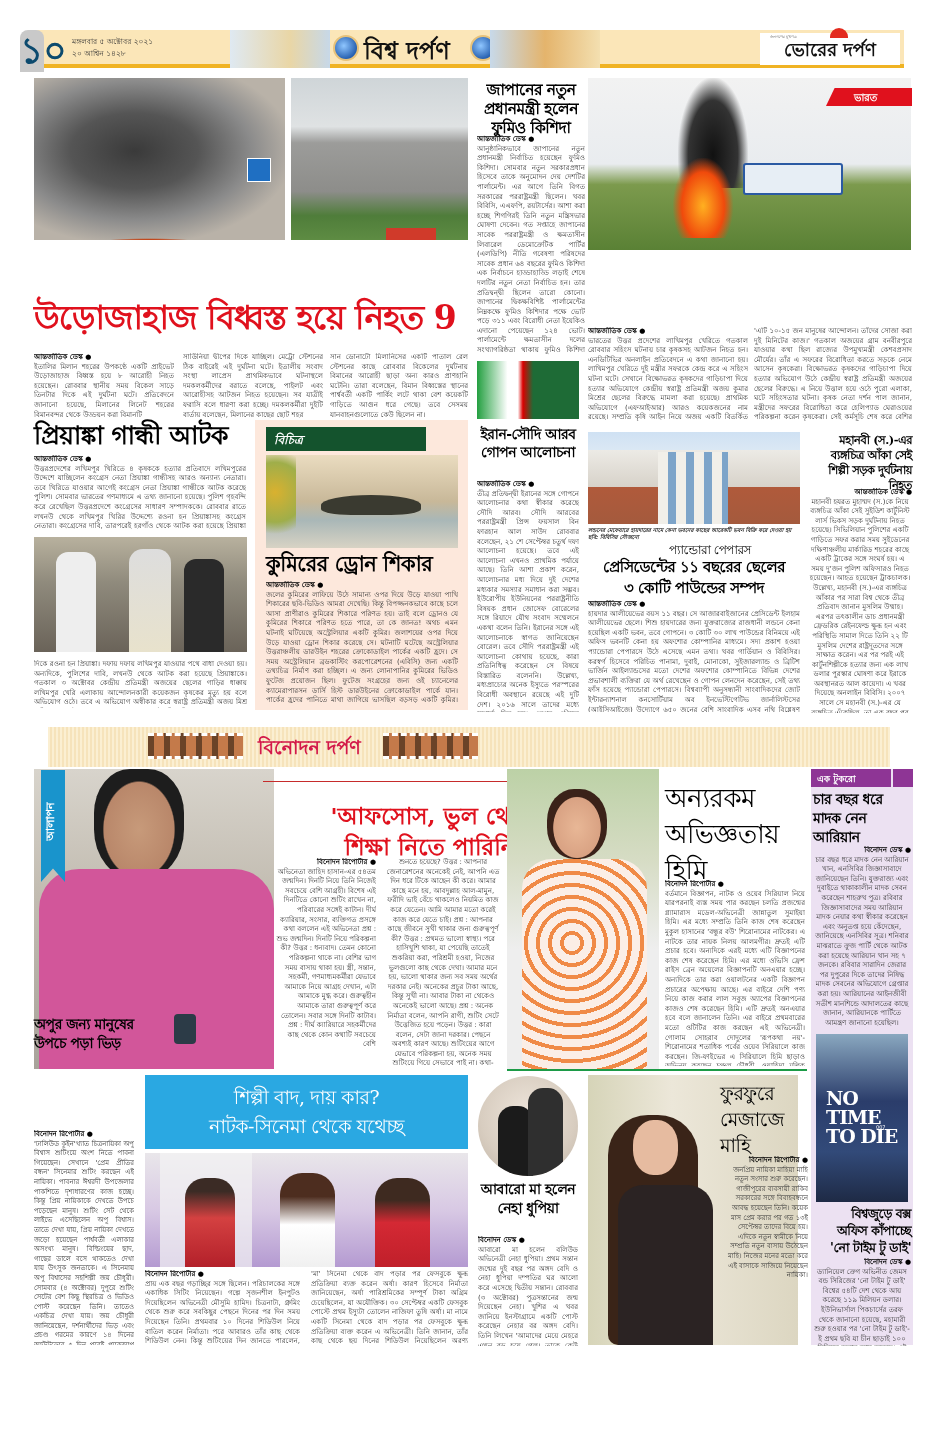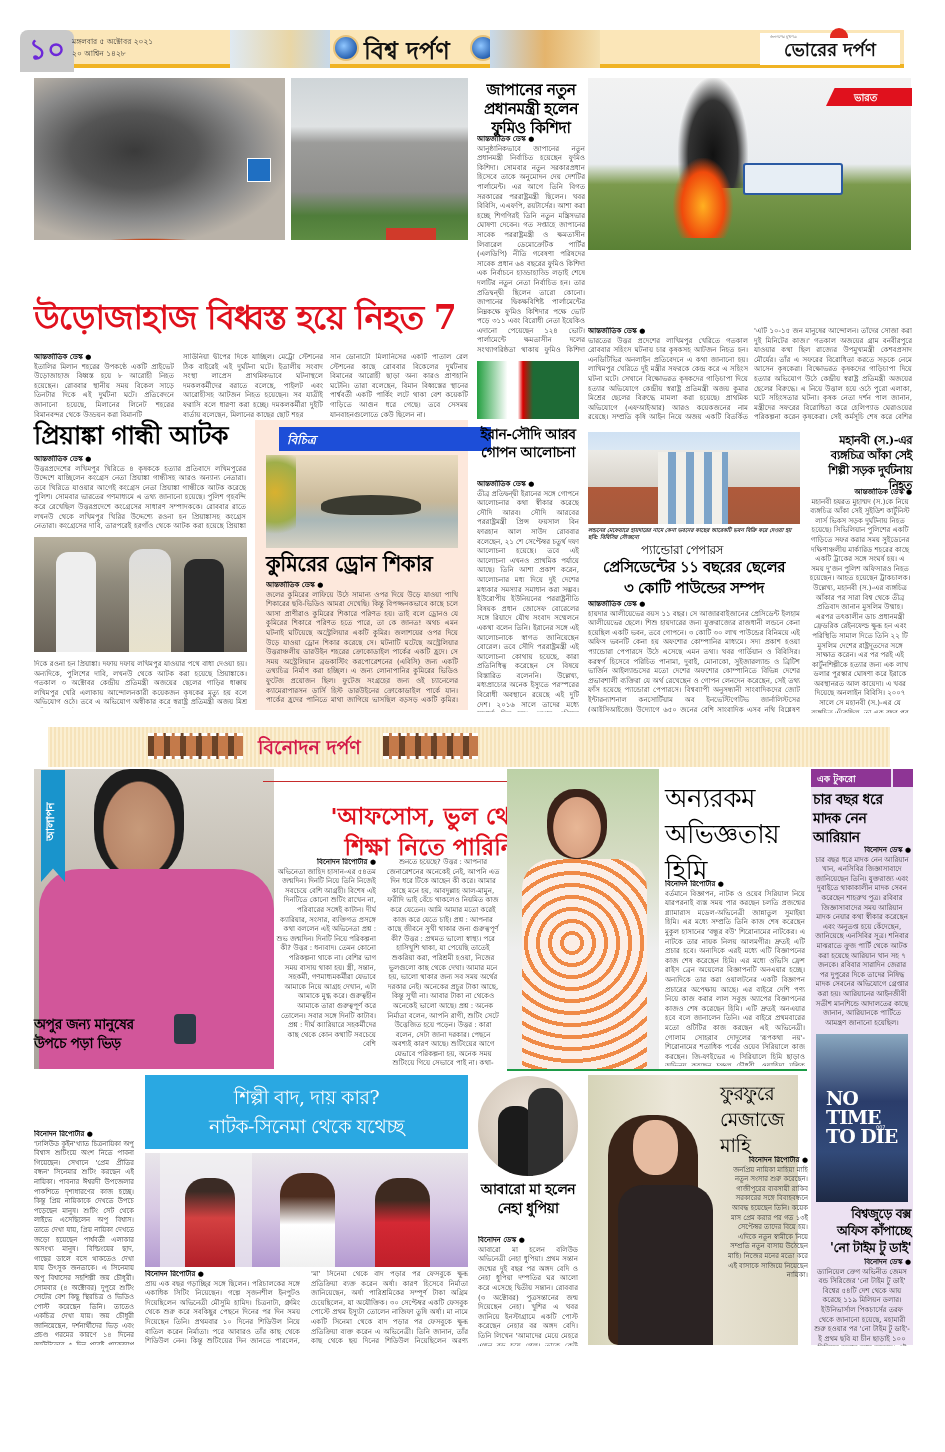--- a/index.html
+++ b/index.html
@@ -4,21 +4,21 @@
 <style>
 *{box-sizing:border-box;margin:0;padding:0}
 body{width:945px;height:1452px;background:#fff;font-family:"DejaVu Sans",sans-serif;color:#111;position:relative;overflow:hidden}
 .abs{position:absolute}
 .txt{font-size:7px;line-height:9.6px;color:#333;text-align:justify;overflow:hidden}
 .desk{font-weight:bold;font-size:7px;color:#000;display:block}
 .hl{font-family:"DejaVu Serif",serif;font-weight:bold;color:#000;letter-spacing:-0.5px}
 .img{overflow:hidden}
 
 #mast{left:34px;top:30px;width:870px;height:38px;background:#fbe6b8;border-bottom:4px solid #f0b323}
-#pgno{left:20px;top:30px;width:54px;height:42px;background:#c9c9c9;border-radius:8px 8px 0 0;font-family:"DejaVu Serif",serif;font-size:28px;font-weight:bold;color:#6d28d9;text-align:center;line-height:40px}
+#pgno{left:20px;top:30px;width:24px;height:42px;background:#c9c9c9;border-radius:8px 8px 0 0;font-family:"DejaVu Serif",serif;font-size:36px;font-weight:bold;color:#0c4a6e;text-align:center;line-height:40px}
 #mdate{left:72px;top:36px;font-size:7.5px;color:#333;line-height:12px}
 #msection{left:360px;top:30px;font-family:"DejaVu Serif",serif;font-size:24px;font-weight:bold;color:#111}
 #mbanner1{left:230px;top:30px;width:100px;height:38px;background:linear-gradient(90deg,#dfe9f2,#e9d6a6 60%,#c7d8e8)}
 #mbanner2{left:490px;top:30px;width:110px;height:38px;background:linear-gradient(90deg,#c7d9ea,#e4b46c 50%,#f3dfb0)}
 .globe{width:26px;height:26px;border-radius:50%;background:radial-gradient(circle at 40% 40%,#8fc6ff,#2761b1 70%);border:2px solid #e7c27a}
 #logo{left:760px;top:33px;width:140px;height:32px;background:#fff;font-family:"DejaVu Serif",serif;font-size:18px;font-weight:bold;color:#111;text-align:center;line-height:34px}
 #sun{left:830px;top:28px;width:18px;height:10px;border-radius:10px 10px 0 0;background:#e32b1e}
 
 .fire{background:radial-gradient(ellipse at 40% 45%,#3a3a3a 0,#555 30%,#8b8b8b 55%,#b9b2a8 75%),linear-gradient(#666,#444)}
 .red-head{color:#e0111d;font-family:"DejaVu Serif",serif;font-weight:bold}
@@ -43,21 +43,21 @@
 <div class="abs" id="sun"></div>
 <div class="abs" style="left:770px;top:34px;font-size:4px;color:#555">জনগণের মুখপত্র</div>
 
 <div class="abs img fire" style="left:34px;top:78px;width:251px;height:162px">
   <div class="abs" style="left:40px;top:160px;width:150px;height:20px;background:radial-gradient(ellipse,#ff8a1c,#c1461a 60%,transparent 70%)"></div>
   <div class="abs" style="left:213px;top:80px;width:24px;height:24px;background:#1f6fc2;border:1px solid #fff"></div>
 </div>
 <div class="abs img" style="left:291px;top:78px;width:177px;height:162px;background:linear-gradient(180deg,#cfd5d8 0,#dfe2e3 30%,#9c9c9a 40%,#8d8d8a 70%,#4f7d3a 85%,#5e8c43 100%)">
   <div class="abs" style="left:95px;top:150px;width:50px;height:18px;background:#d03a2a"></div>
 </div>
-<div class="abs red-head" style="left:34px;top:296px;width:440px;font-size:33px;line-height:44px;white-space:nowrap;letter-spacing:-1px">উড়োজাহাজ বিধ্বস্ত হয়ে নিহত 7</div>
+<div class="abs red-head" style="left:34px;top:296px;width:440px;font-size:33px;line-height:44px;white-space:nowrap;letter-spacing:-1px">উড়োজাহাজ বিধ্বস্ত হয়ে নিহত 9</div>
 <div class="abs txt" style="left:34px;top:353px;width:140px;height:65px"><span class="desk">আন্তর্জাতিক ডেস্ক ●</span><span>ইতালির মিলান শহরের উপকণ্ঠে একটি প্রাইভেট উড়োজাহাজ বিধ্বস্ত হয়ে ৮ আরোহী নিহত হয়েছেন। রোববার স্থানীয় সময় বিকেল সাড়ে তিনটার দিকে এই দুর্ঘটনা ঘটে। প্রতিবেদনে জানানো হয়েছে, মিলানের লিনেট শহরের বিমানবন্দর থেকে উড্ডয়ন করা বিমানটি</span></div>
 <div class="abs txt" style="left:183px;top:353px;width:140px;height:65px">সার্ডিনিয়া দ্বীপের দিকে যাচ্ছিল। মেট্রো স্টেশনের ঠিক বাইরেই এই দুর্ঘটনা ঘটে। ইতালীয় সংবাদ সংস্থা লাপ্রেস প্রাথমিকভাবে ঘটনাস্থলে দমকলকর্মীদের বরাতে বলেছে, পাইলট এবং আরোহীসহ আটজন নিহত হয়েছেন। সব যাত্রীই ফরাসি বলে ধারণা করা হচ্ছে। দমকলকর্মীরা দুইটি বার্তায় বলেছেন, মিলানের কাছের ছোট শহর</div>
 <div class="abs txt" style="left:330px;top:353px;width:138px;height:65px">সান ডোনাটো মিলানিসের একটি পাতাল রেল স্টেশনের কাছে রোববার বিকেলের দুর্ঘটনায় বিমানের আরোহী ছাড়া অন্য কারও প্রাণহানি ঘটেনি। তারা বলেছেন, বিমান বিধ্বস্তের স্থানের পার্শ্ববর্তী একটি পার্কিং লটে থাকা বেশ কয়েকটি গাড়িতে আগুন ধরে গেছে। তবে সেসময় যানবাহনগুলোতে কেউ ছিলেন না।</div>
 
 <div class="abs hl" style="left:478px;top:80px;width:106px;font-size:15.5px;line-height:19px;text-align:center">জাপানের নতুন প্রধানমন্ত্রী হলেন ফুমিও কিশিদা</div>
 <div class="abs txt" style="left:477px;top:135px;width:108px;height:220px"><span class="desk">আন্তর্জাতিক ডেস্ক ●</span><span>আনুষ্ঠানিকভাবে জাপানের নতুন প্রধানমন্ত্রী নির্বাচিত হয়েছেন ফুমিও কিশিদা। সোমবার নতুন সরকারপ্রধান হিসেবে তাকে অনুমোদন দেয় দেশটির পার্লামেন্ট। এর আগে তিনি বিগত সরকারের পররাষ্ট্রমন্ত্রী ছিলেন। খবর বিবিসি, এএফপি, রয়টার্সের। আশা করা হচ্ছে শিগগিরই তিনি নতুন মন্ত্রিসভার ঘোষণা দেবেন। গত সপ্তাহে জাপানের সাবেক পররাষ্ট্রমন্ত্রী ও ক্ষমতাসীন লিবারেল ডেমোক্রেটিক পার্টির (এলডিপি) নীতি গবেষণা পরিষদের সাবেক প্রধান ৬৪ বছরের ফুমিও কিশিদা এক নির্বাচনে হাড্ডাহাড্ডি লড়াই শেষে দলটির নতুন নেতা নির্বাচিত হন। তার প্রতিদ্বন্দ্বী ছিলেন তারো কোনো। জাপানের দ্বিকক্ষবিশিষ্ট পার্লামেন্টের নিম্নকক্ষে ফুমিও কিশিদার পক্ষে ভোট পড়ে ৩১১ এবং বিরোধী নেতা ইয়েকিও এদানো পেয়েছেন ১২৪ ভোট। পার্লামেন্টে ক্ষমতাসীন দলের সংখ্যাগরিষ্ঠতা থাকায় ফুমিও কিশিদা নিশ্চিতভাবেই নির্বাচিত হবেন বলেই মনে করা হচ্ছিল। তিনি দেশটির শততম প্রধানমন্ত্রী।</span></div>
 <div class="abs img" style="left:477px;top:361px;width:102px;height:58px;background:linear-gradient(90deg,#239f40 0,#fff 30%,#fff 40%,#da0000 45%,#1e6b36 55%,#1e6b36 100%)"></div>
 
 <div class="abs img" style="left:588px;top:78px;width:323px;height:172px;background:linear-gradient(180deg,#f2f2f2 0,#e9ecef 50%,#7c9a4d 62%,#5a8135 100%)">
   <div class="abs" style="left:90px;top:0;width:70px;height:110px;background:radial-gradient(ellipse at 50% 70%,#111,#333 50%,transparent 72%)"></div>
@@ -75,38 +75,38 @@
 <div class="abs hl" style="left:34px;top:420px;width:220px;font-size:25px;line-height:32px;white-space:nowrap">প্রিয়াঙ্কা গান্ধী আটক</div>
 <div class="abs txt" style="left:34px;top:455px;width:212px;height:76px"><span class="desk">আন্তর্জাতিক ডেস্ক ●</span><span>উত্তরপ্রদেশের লখিমপুর খিরিতে ৪ কৃষককে হত্যার প্রতিবাদে লখিমপুরের উদ্দেশে যাচ্ছিলেন কংগ্রেস নেতা প্রিয়াঙ্কা গান্ধীসহ আরও অন্যান্য নেতারা। তবে খিরিতে যাওয়ার আগেই কংগ্রেস নেতা প্রিয়াঙ্কা গান্ধীকে আটক করেছে পুলিশ। সোমবার ভারতের গণমাধ্যমে এ তথ্য জানানো হয়েছে। পুলিশ গৃহবন্দি করে রেখেছিল উত্তরপ্রদেশে কংগ্রেসের সাধারণ সম্পাদককে। রোববার রাতে লখনউ থেকে লখিমপুর খিরির উদ্দেশ্যে রওনা হন প্রিয়াঙ্কাসহ কংগ্রেস নেতারা। কংগ্রেসের দাবি, তারপরেই হরগাঁও থেকে আটক করা হয়েছে প্রিয়াঙ্কা গান্ধীকে। পুলিশ প্রিয়াঙ্কার গাড়ি আটকানোর পর পায়ে হেঁটেই লখিমপুরের</span></div>
 <div class="abs img" style="left:34px;top:537px;width:213px;height:115px;background:linear-gradient(180deg,#b8b19e,#8f8a7c 40%,#6a6359)">
   <div class="abs" style="left:22px;top:15px;width:40px;height:100px;background:#eee;border-radius:12px 12px 0 0"></div>
   <div class="abs" style="left:95px;top:12px;width:42px;height:103px;background:linear-gradient(#ddd,#e8e2cc);border-radius:14px 14px 0 0"></div>
   <div class="abs" style="left:150px;top:22px;width:40px;height:93px;background:#2a2a2a;border-radius:12px 12px 0 0"></div>
 </div>
 <div class="abs txt" style="left:34px;top:660px;width:213px;height:48px">দিকে রওনা হন প্রিয়াঙ্কা। দফায় দফায় লখিমপুর যাওয়ার পথে বাধা দেওয়া হয়। অন্যদিকে, পুলিশের দাবি, লখনউ থেকে আটক করা হয়েছে প্রিয়াঙ্কাকে। গতকাল ৩ অক্টোবর কেন্দ্রীয় প্রতিমন্ত্রী অজয়ের ছেলের গাড়ির ধাক্কায় লখিমপুর খেরি এলাকায় আন্দোলনকারী কয়েকজন কৃষকের মৃত্যু হয় বলে অভিযোগ ওঠে। তবে এ অভিযোগ অস্বীকার করে স্বরাষ্ট্র প্রতিমন্ত্রী অজয় মিশ্র দাবি করেন, ঘটনার সময় তার ছেলে সেখানে উপস্থিত ছিলেন না।</div>
 
 <div class="abs" style="left:255px;top:420px;width:213px;height:290px;background:#fde8dc"></div>
-<div class="abs" style="left:279px;top:427px;width:212px;height:24px;background:#1d4ed8">
+<div class="abs" style="left:266px;top:427px;width:160px;height:24px;background:#14532d">
   <span style="position:absolute;left:8px;top:4px;font-size:12px;color:#fff;font-style:italic;font-weight:bold">বিচিত্র</span>
 </div>
 <div class="abs img" style="left:266px;top:455px;width:192px;height:93px;background:linear-gradient(180deg,#eadcc0,#c8b899 50%,#a9b7b7 70%,#d8d3c4)">
   <div class="abs" style="left:55px;top:40px;width:100px;height:20px;background:#3a3a30;border-radius:50% 50% 30% 30%"></div>
   <div class="abs" style="left:0;top:0;width:30px;height:93px;background:radial-gradient(circle at 30% 40%,#d9b12f,#9fae4a 50%,transparent 70%)"></div>
 </div>
 <div class="abs hl" style="left:266px;top:550px;width:192px;font-size:21px;line-height:28px;white-space:nowrap">কুমিরের ড্রোন শিকার</div>
 <div class="abs txt" style="left:266px;top:581px;width:192px;height:122px"><span class="desk">আন্তর্জাতিক ডেস্ক ●</span><span>জলের কুমিরের লাফিয়ে উঠে সামান্য ওপর দিয়ে উড়ে যাওয়া পাখি শিকারের ছবি-ভিডিও আমরা দেখেছি। কিন্তু বিপজ্জনকভাবে কাছে চলে আসা প্রাণীরাও কুমিরের শিকারে পরিণত হয়। তাই বলে ড্রোনও যে কুমিরের শিকারে পরিণত হতে পারে, তা কে জানত! অথচ এমন ঘটনাই ঘটিয়েছে অস্ট্রেলিয়ার একটি কুমির। জলাশয়ের ওপর দিয়ে উড়ে যাওয়া ড্রোন শিকার করেছে সে। ঘটনাটি ঘটেছে অস্ট্রেলিয়ার উত্তরাঞ্চলীয় ডারউইন শহরের ক্রোকোডাইল পার্কের একটি হ্রদে। সে সময় অস্ট্রেলিয়ান ব্রডকাস্টিং করপোরেশনের (এবিসি) জন্য একটি তথ্যচিত্র নির্মাণ করা হচ্ছিল। এ জন্য লোনাপানির কুমিরের ভিডিও ফুটেজ প্রয়োজন ছিল। ফুটেজ সংগ্রহের জন্য ওই চ্যানেলের ক্যামেরাপারসন ডার্সি হিস্ট ডারউইনের ক্রোকোডাইল পার্কে যান। পার্কের হ্রদের পানিতে মাথা জাগিয়ে ভাসছিল বড়সড় একটি কুমির। সেটির ফুটেজ সংগ্রহের জন্য একটি ড্রোন ওড়ান ডার্সি। হ্রদের পানির সামান্য ওপর দিয়ে উড়ছিল মনুষ্যবিহীন উড়োযানটি।</span></div>
 
 <div class="abs hl" style="left:477px;top:425px;width:102px;font-size:14px;line-height:18px;text-align:center">ইরান-সৌদি আরব গোপন আলোচনা</div>
 <div class="abs txt" style="left:477px;top:480px;width:102px;height:232px"><span class="desk">আন্তর্জাতিক ডেস্ক ●</span><span>তীব্র প্রতিদ্বন্দ্বী ইরানের সঙ্গে গোপনে আলোচনার কথা স্বীকার করেছে সৌদি আরব। সৌদি আরবের পররাষ্ট্রমন্ত্রী প্রিন্স ফয়সাল বিন ফারহান আল সাউদ রোববার বলেছেন, ২১ শে সেপ্টেম্বর চতুর্থ দফা আলোচনা হয়েছে। তবে এই আলোচনা এখনও প্রাথমিক পর্যায়ে আছে। তিনি আশা প্রকাশ করেন, আলোচনার মধ্য দিয়ে দুই দেশের মধ্যকার সমস্যার সমাধান করা সম্ভব। ইউরোপীয় ইউনিয়নের পররাষ্ট্রনীতি বিষয়ক প্রধান জোসেফ বোরেলের সঙ্গে রিয়াদে যৌথ সংবাদ সম্মেলনে একথা বলেন তিনি। ইরানের সঙ্গে এই আলোচনাকে স্বাগত জানিয়েছেন বোরেল। তবে সৌদি পররাষ্ট্রমন্ত্রী এই আলোচনা কোথায় হয়েছে, কারা প্রতিনিধিত্ব করেছেন সে বিষয়ে বিস্তারিত বলেননি। উল্লেখ্য, মধ্যপ্রাচ্যের অনেক ইস্যুতে পরস্পরের বিরোধী অবস্থানে রয়েছে এই দুটি দেশ। ২০১৬ সালে তাদের মধ্যে সম্পর্ক ছিন্ন হয়। এরপর এপ্রিলে আবার আলোচনা শুরু হয়েছে।</span></div>
 
 <div class="abs img" style="left:588px;top:432px;width:212px;height:92px;background:linear-gradient(180deg,#cfe1f3 0,#dbe8f4 20%,#eceae5 20%,#d7d2c9 60%,#b05a3b 60%,#a45a3d 100%)">
   <div class="abs" style="left:70px;top:20px;width:70px;height:72px;background:repeating-linear-gradient(90deg,#f1efe9 0 10px,#7da4c9 10px 18px)"></div>
 </div>
 <div class="abs" style="left:588px;top:527px;width:212px;font-size:5.5px;line-height:7px;font-weight:bold;font-style:italic;color:#222">লন্ডনের মেফেয়ারে হায়দারের নামে কেনা ভবনের কাছের আরেকটি ভবন বিক্রি করে দেওয়া হয় ছবি: বিবিসির সৌজন্যে</div>
-<div class="abs hl" style="left:576px;top:541px;width:212px;text-align:center;font-size:12px;font-weight:normal">প্যান্ডোরা পেপারস</div>
+<div class="abs hl" style="left:604px;top:541px;width:212px;text-align:center;font-size:12px;font-weight:normal">প্যান্ডোরা পেপারস</div>
 <div class="abs hl" style="left:588px;top:557px;width:212px;text-align:center;font-size:15px;line-height:21px">
   <div>প্রেসিডেন্টের ১১ বছরের ছেলের</div>
   <div>৩ কোটি পাউন্ডের সম্পদ</div>
 </div>
 <div class="abs txt" style="left:588px;top:600px;width:212px;height:112px"><span class="desk">আন্তর্জাতিক ডেস্ক ●</span><span>হায়দার আলীয়েভের বয়স ১১ বছর। সে আজারবাইজানের প্রেসিডেন্ট ইলহাম আলীয়েভের ছেলে। শিশু হায়দারের জন্য যুক্তরাজ্যের রাজধানী লন্ডনে কেনা হয়েছিল একটি ভবন, তবে গোপনে। ৩ কোটি ৩০ লাখ পাউন্ডের বিনিময়ে এই অফিস ভবনটি কেনা হয় অফশোর কোম্পানির মাধ্যমে। সদ্য প্রকাশ হওয়া প্যান্ডোরা পেপারসে উঠে এসেছে এমন তথ্য। খবর গার্ডিয়ান ও বিবিসির। করস্বর্গ হিসেবে পরিচিত পানামা, দুবাই, মোনাকো, সুইজারল্যান্ড ও ব্রিটিশ ভার্জিন আইল্যান্ডসের মতো দেশের অফশোর কোম্পানিতে বিভিন্ন দেশের প্রভাবশালী ব্যক্তিরা যে অর্থ রেখেছেন ও গোপন লেনদেন করেছেন, সেই তথ্য ফাঁস হয়েছে প্যান্ডোরা পেপারসে। বিশ্বব্যাপী অনুসন্ধানী সাংবাদিকদের জোট ইন্টারন্যাশনাল কনসোর্টিয়াম অব ইনভেস্টিগেটিভ জার্নালিস্টসের (আইসিআইজে) উদ্যোগে ৬৫০ জনের বেশি সাংবাদিক এসব নথি বিশ্লেষণ করেন। প্যান্ডোরা পেপারসে ফাঁস হওয়া নথিতে দেখা গেছে, আজারবাইজানের প্রেসিডেন্ট ইলহাম আলীয়েভের পরিবার গোপনে লন্ডনে ১৭ সম্পত্তি কিনেছিলেন।</span></div>
 
 <div class="abs hl" style="left:808px;top:433px;width:104px;font-size:11.5px;line-height:15px;text-align:right">মহানবী (স.)-এর ব্যঙ্গচিত্র আঁকা সেই শিল্পী সড়ক দুর্ঘটনায় নিহত</div>
 <div class="abs txt" style="left:808px;top:488px;width:104px;height:225px;text-align:center"><span class="desk" style="text-align:right">আন্তর্জাতিক ডেস্ক ●</span><span>মহানবী হযরত মুহাম্মদ (স.)কে নিয়ে ব্যঙ্গচিত্র আঁকা সেই সুইডিশ কার্টুনিস্ট লার্স ভিকস সড়ক দুর্ঘটনায় নিহত হয়েছে। সিভিলিয়ান পুলিশের একটি গাড়িতে সফর করার সময় সুইডেনের দক্ষিণাঞ্চলীয় মার্কারিড শহরের কাছে একটি ট্রাকের সঙ্গে সংঘর্ষ হয়। এ সময় দু'জন পুলিশ অফিসারও নিহত হয়েছেন। আহত হয়েছেন ট্রাকচালক। উল্লেখ্য, মহানবী (স.)-এর ব্যঙ্গচিত্র আঁকার পর সারা বিশ্ব থেকে তীব্র প্রতিবাদ জানান মুসলিম উম্মাহ। এরপর তৎকালীন ডাচ প্রধানমন্ত্রী ফ্রেডরিক রেইনফেল্ড ক্ষুব্ধ হন এবং পরিস্থিতি সামাল দিতে তিনি ২২ টি মুসলিম দেশের রাষ্ট্রদূতদের সঙ্গে সাক্ষাত করেন। এর পর পরই এই কার্টুনশিল্পীকে হত্যার জন্য এক লাখ ডলার পুরস্কার ঘোষণা করে ইরাকে অবস্থানরত আল কায়েদা। এ খবর দিয়েছে অনলাইন বিবিসি। ২০০৭ সালে সে মহানবী (স.)-এর যে ব্যঙ্গচিত্র এঁকেছিল, তা এক বছর পর ডেনমার্কের একটি খবরের কাগজ প্রকাশ করে।</span></div>
 
 <div class="abs" style="left:48px;top:727px;width:842px;height:40px;background:repeating-linear-gradient(90deg,#fbefd2 0 2px,#f6e3bb 2px 4px)">

